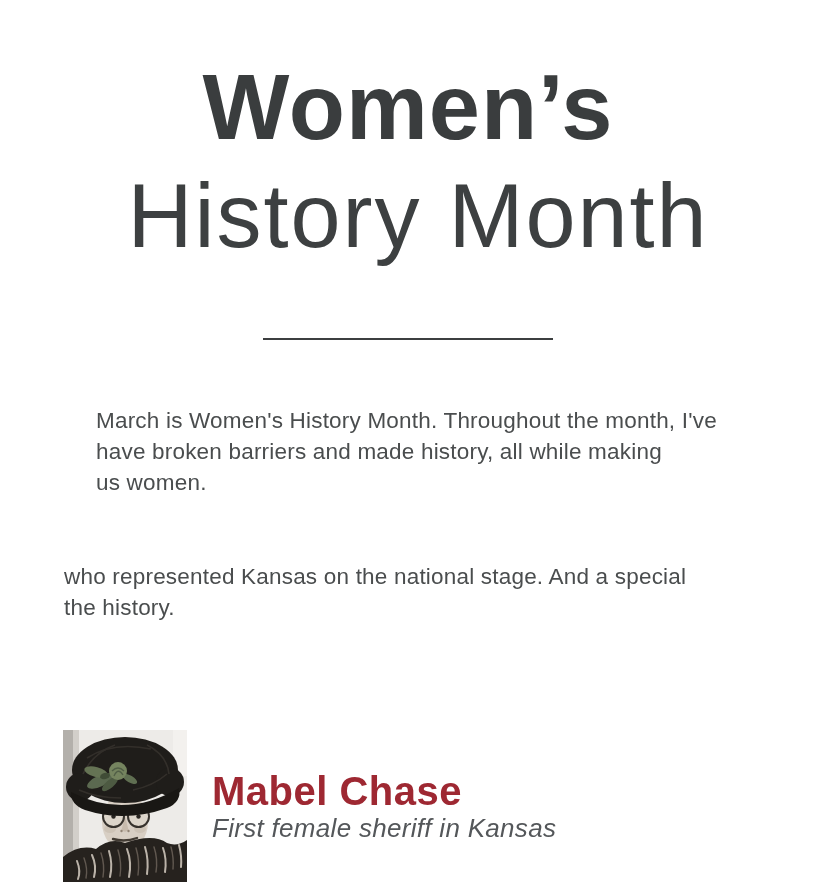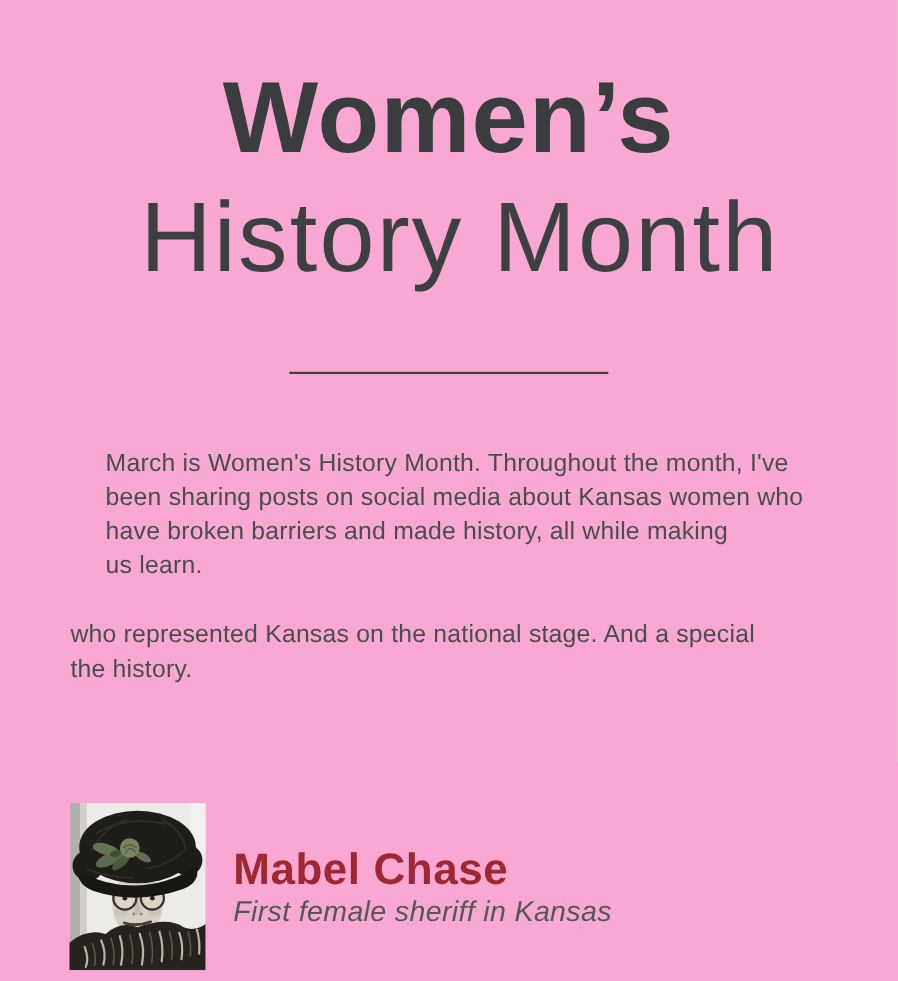--- a/index.html
+++ b/index.html
@@ -5,21 +5,21 @@
   html, body {
     margin: 0;
     padding: 0;
     background: #d4d6d5;
   }
   .page {
     position: relative;
     width: 816px;
     height: 892px;
     margin: 0 auto;
-    background: #f9a8d4;
+    background: #ffffff;
     overflow: hidden;
     font-family: "Liberation Sans", sans-serif;
   }
   .title-bold {
     position: absolute;
     top: 58px;
     left: 0;
     width: 816px;
     margin: 0;
     text-align: center;
@@ -108,23 +108,22 @@
 <div class="page">
 
   <h1 class="title-bold">Women’s</h1>
 
   <h2 class="title-light">History Month</h2>
 
   <hr class="divider">
 
   <p class="para para-1">
     <span class="line">March is Women's History Month. Throughout the month, I've</span>
-    <span class="line">been sharing posts on social media about Kansas women who</span>
     <span class="line">have broken barriers and made history, all while making</span>
-    <span class="line">us learn.</span>
+    <span class="line">us women.</span>
   </p>
 
   <p class="para para-2">
     <span class="line">who represented Kansas on the national stage. And a special</span>
     <span class="line">the history.</span>
   </p>
 
   <div class="photo-frame">
 
     <svg width="124" height="152" viewBox="0 0 124 152" xmlns="http://www.w3.org/2000/svg">

